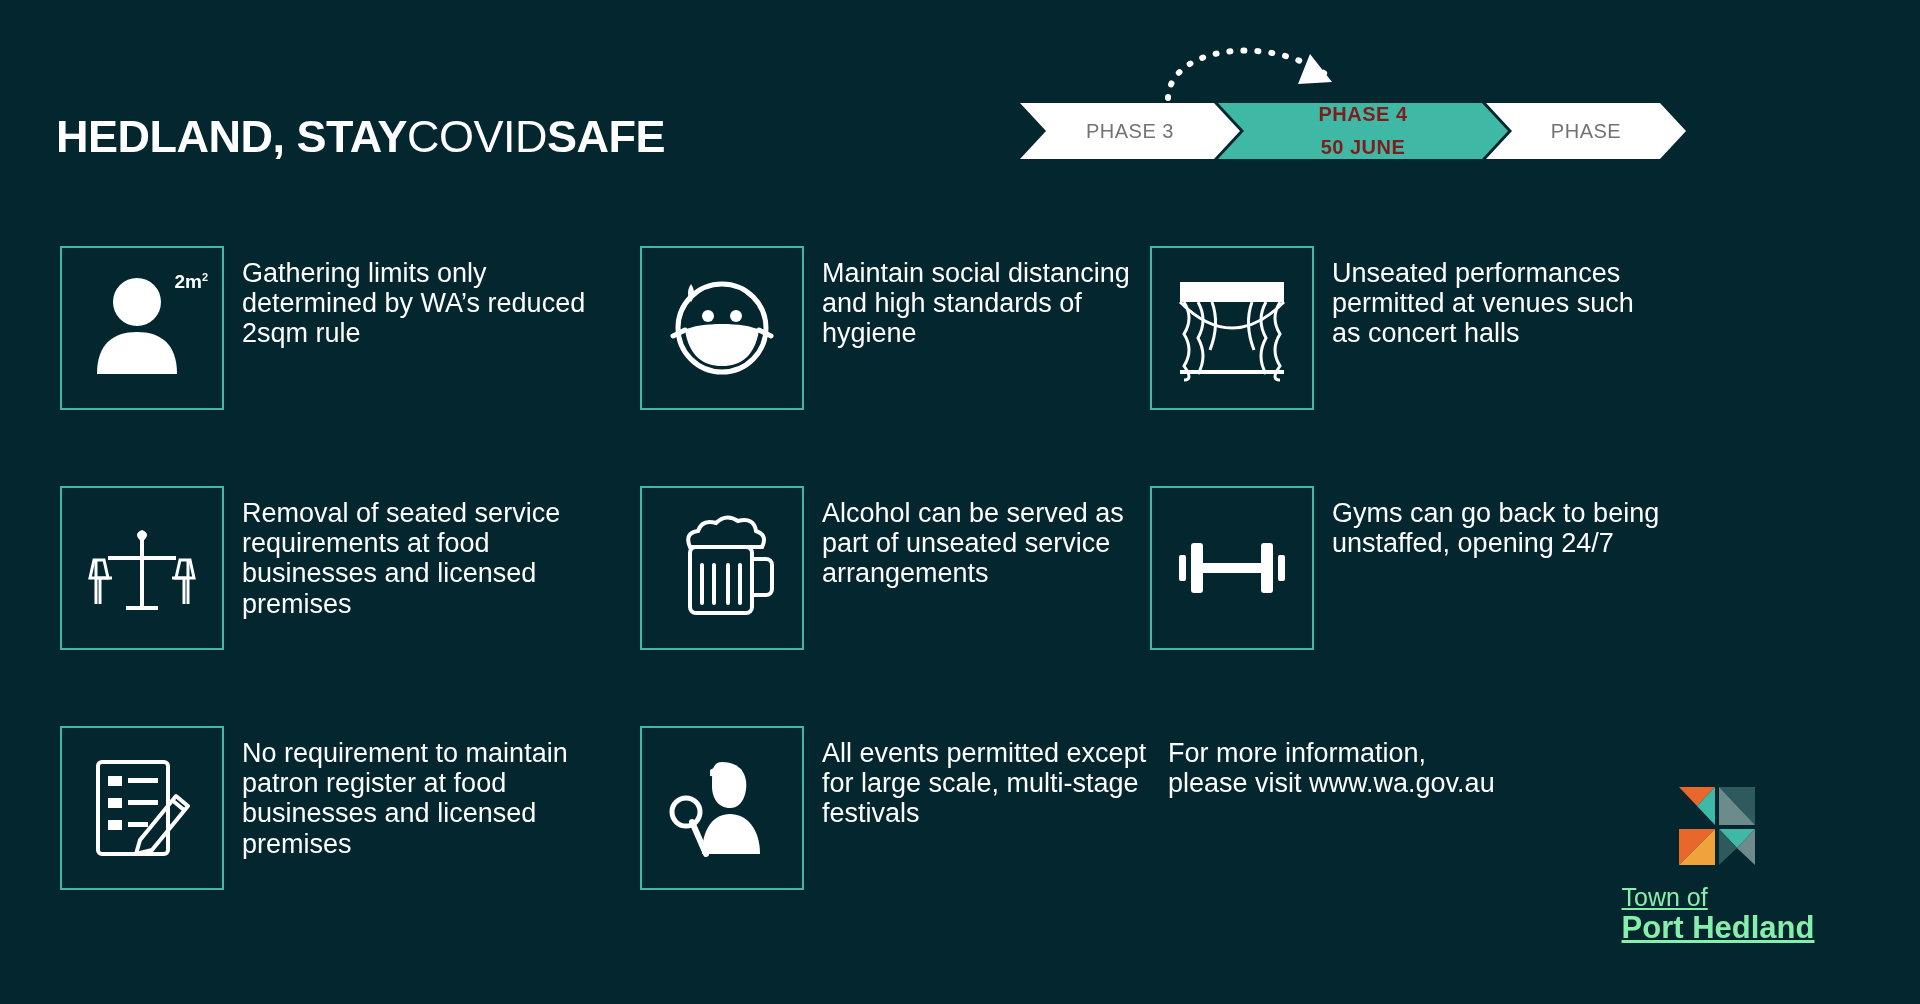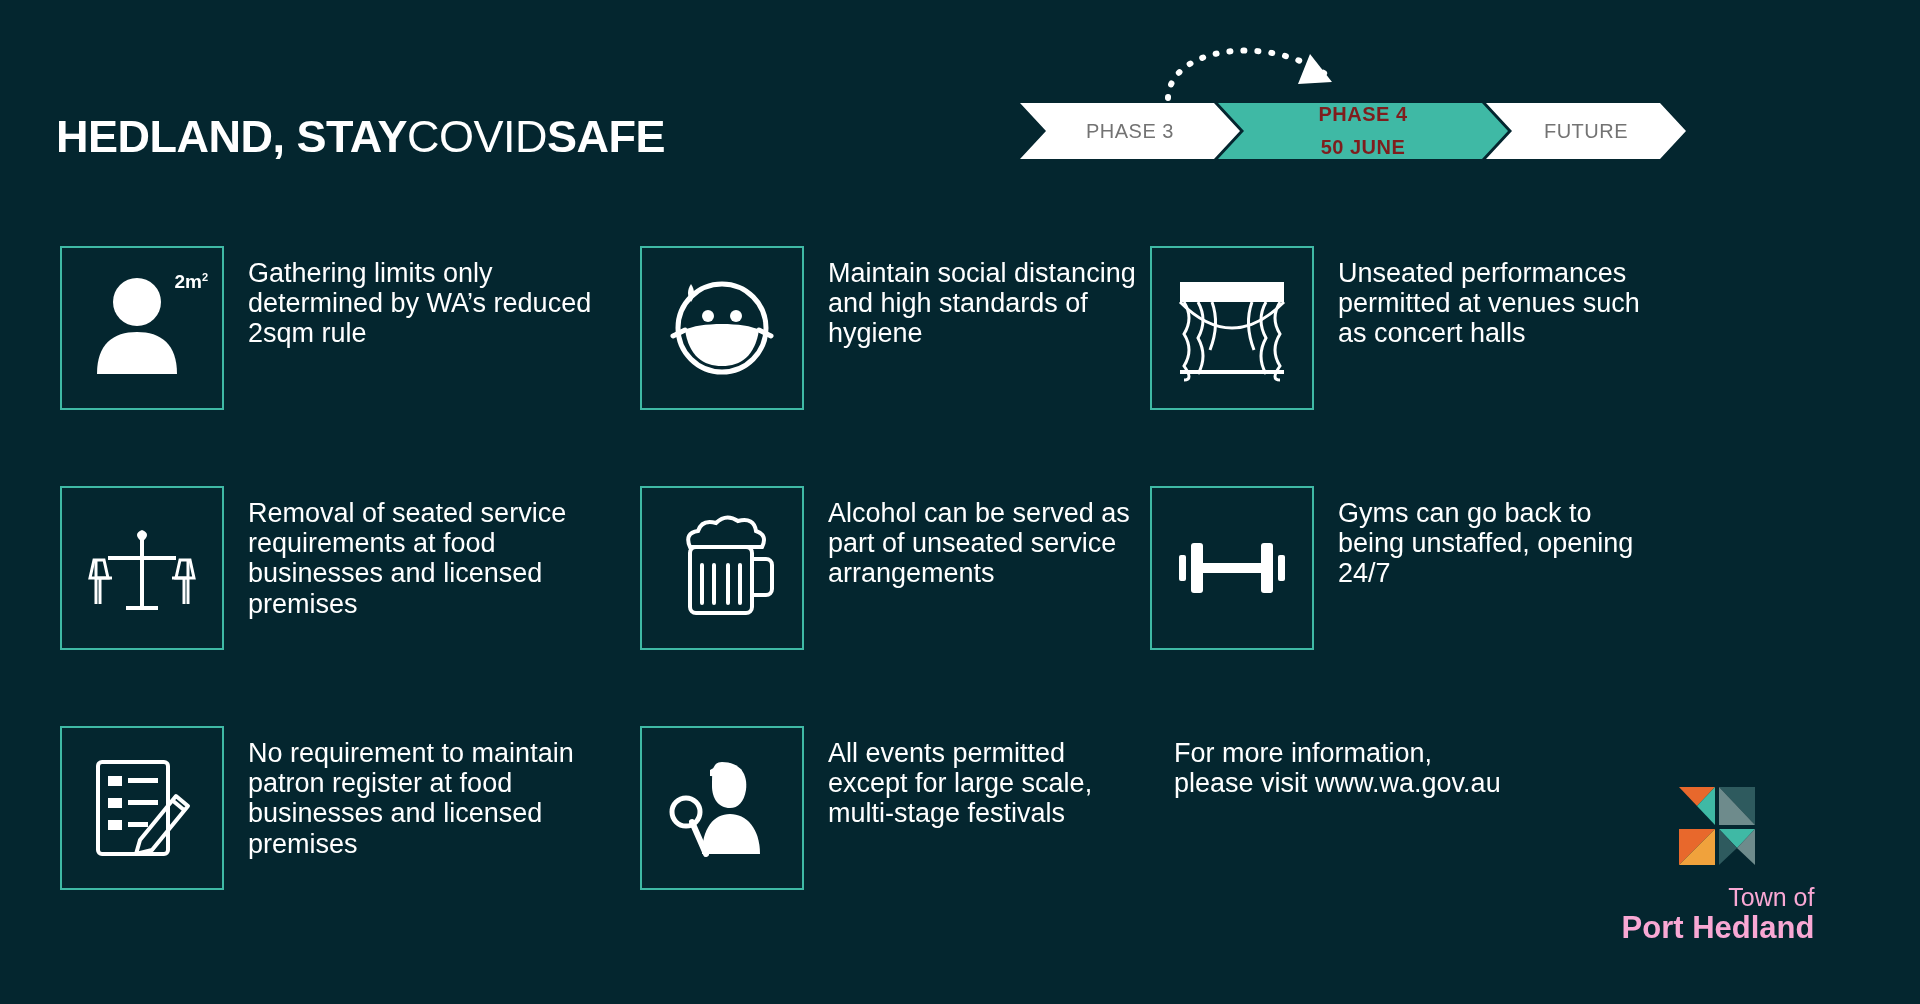--- a/index.html
+++ b/index.html
@@ -108,21 +108,21 @@
     width: 164px;
     height: 164px;
     border: 2px solid #3fb9a5;
     flex: 0 0 164px;
     display: flex;
     align-items: center;
     justify-content: center;
     position: relative;
   }
   .cell-text {
-    margin-left: 24px;
+    margin-left: 18px;
     color: #ffffff;
     font-size: 27px;
     line-height: 1.12;
     font-weight: 300;
     padding-top: 12px;
     max-width: 330px;
   }
   .cell.wide .cell-text { max-width: 380px; }
 
   
@@ -145,23 +145,24 @@
     bottom: 58px;
     display: flex;
     flex-direction: column;
     align-items: center;
     width: 320px;
   }
   .logo-mark {
     margin-bottom: 14px;
   }
   .logo-text {
-    color: #f9a8d4;
-    text-align: right;
+    color: #86efac;
+    text-align: left;
     line-height: 1.12;
+    text-decoration: underline;
   }
   .logo-text .l1 { font-size: 25px; font-weight: 300; display: block; }
   .logo-text .l2 { font-size: 31px; font-weight: bold; display: block; }
 </style>
 </head>
 <body>
 
 <div class="page">
 
   <div class="header">
@@ -172,21 +173,21 @@
 
   <div class="phasebar">
     <div class="chev white first phase3">
       <span>PHASE 3</span>
     </div>
     <div class="chev teal phase4">
       <span class="ph-label">PHASE 4</span>
       <span class="ph-date">50 JUNE</span>
     </div>
     <div class="chev white last future">
-      <span>FUTURE</span>
+      <span>PHASE</span>
     </div>
   </div>
 
   <svg class="arrow-svg" viewBox="0 0 200 80">
     <path d="M8 72 C 10 20, 110 8, 168 50" fill="none" stroke="#ffffff" stroke-width="6" stroke-linecap="round" stroke-dasharray="1 13"></path>
     <path d="M150 28 L172 56 L138 58 Z" fill="#ffffff"></path>
   </svg>
 
   <div class="grid">
 

